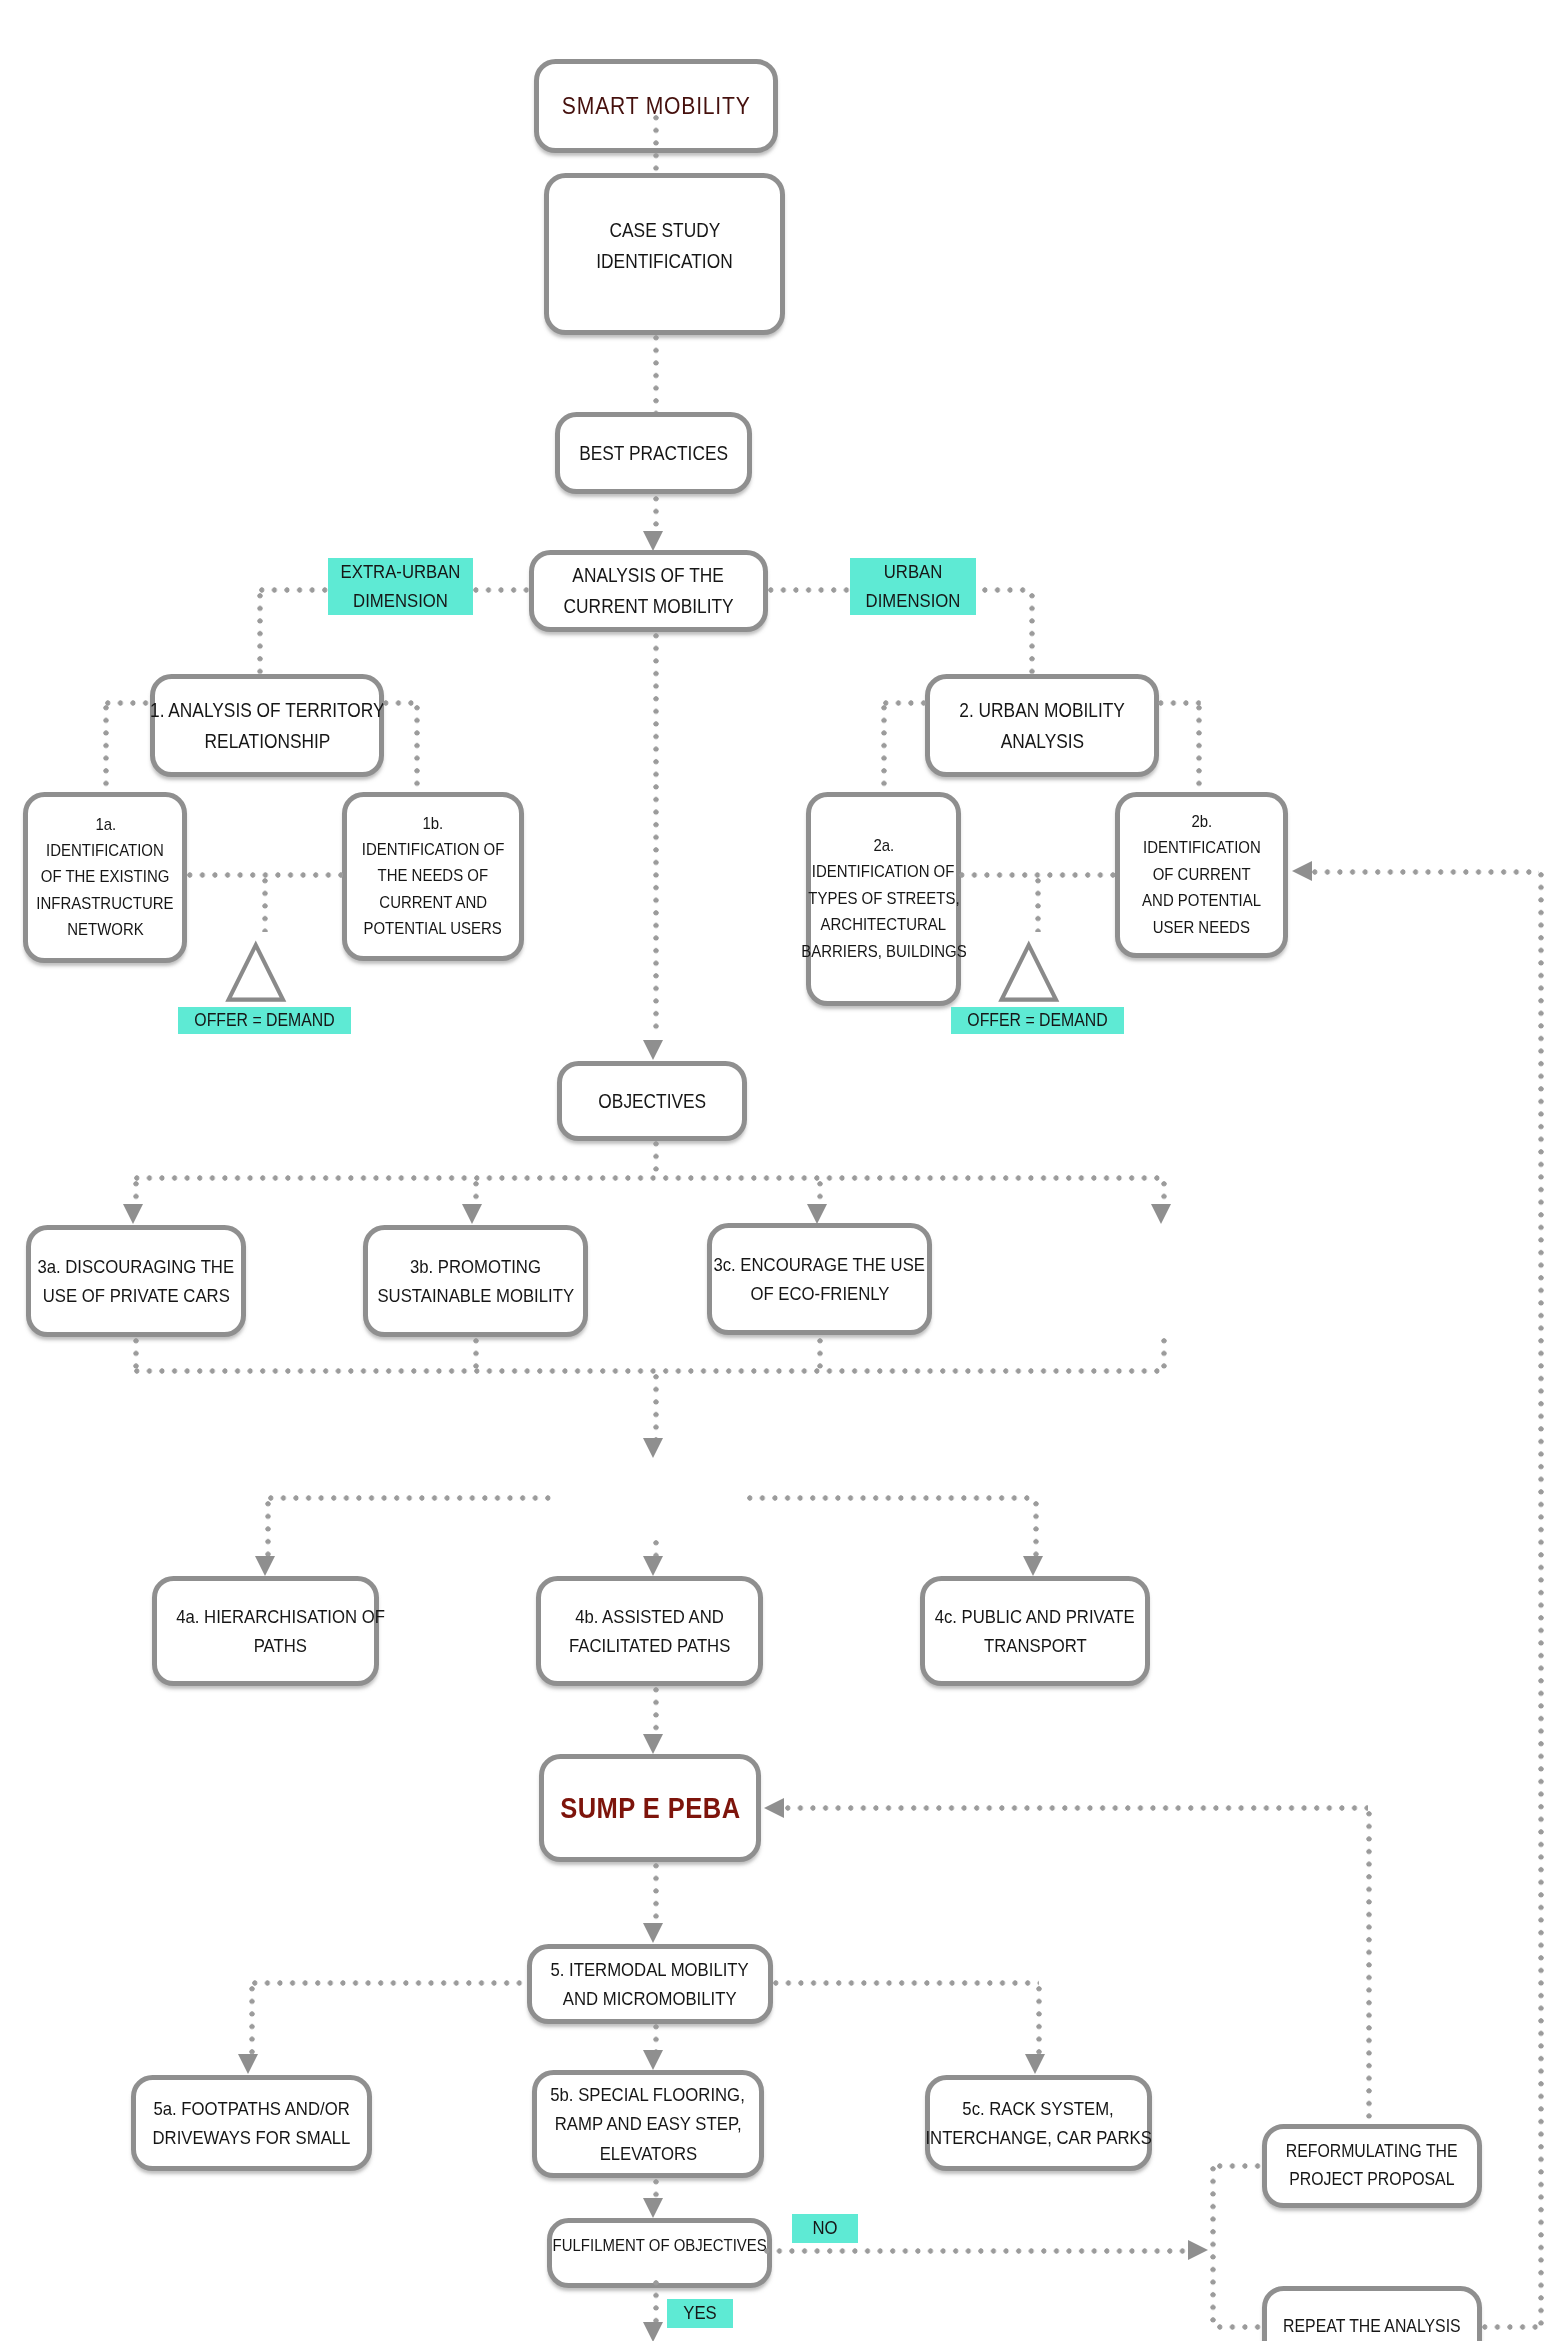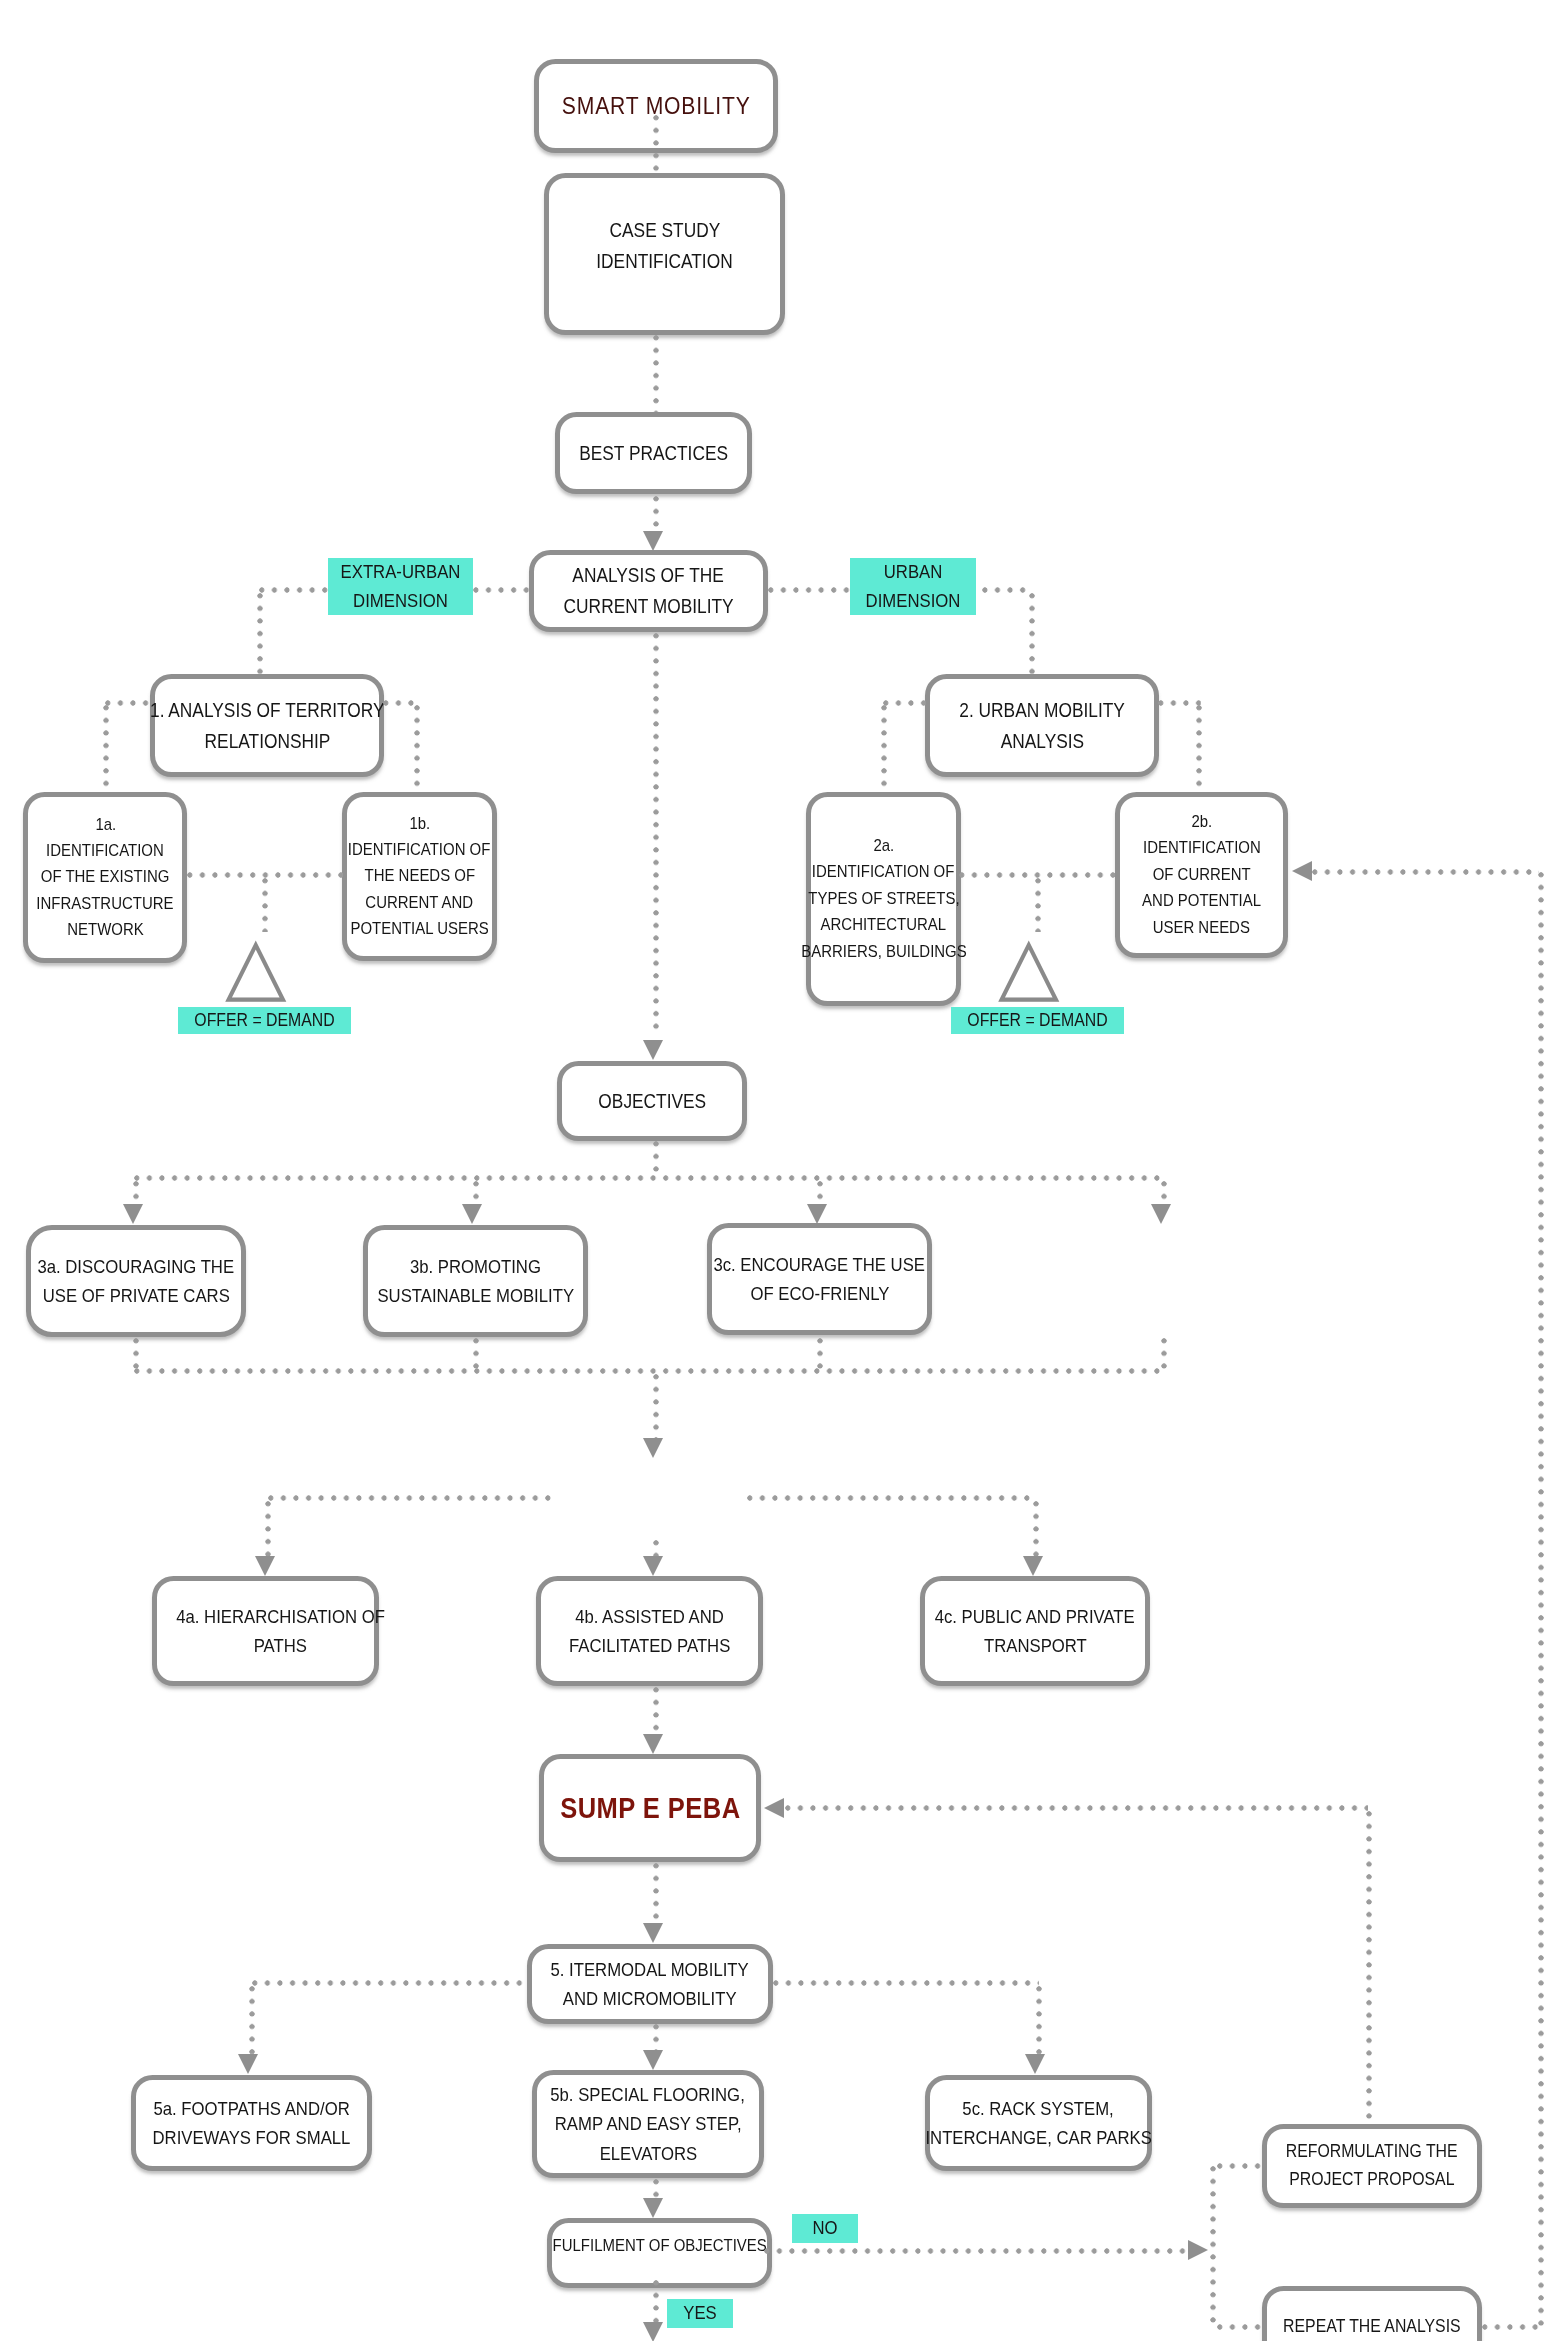--- a/index.html
+++ b/index.html
@@ -69,21 +69,21 @@
     <span class="ln">1. ANALYSIS OF TERRITORY</span>
     <span class="ln">RELATIONSHIP</span>
   </div>
   <div class="node f36" style="left:23.4px;top:792px;width:164px;height:171px;">
     <span class="ln num">1a.</span>
     <span class="ln">IDENTIFICATION</span>
     <span class="ln">OF THE EXISTING</span>
     <span class="ln">INFRASTRUCTURE</span>
     <span class="ln">NETWORK</span>
   </div>
-  <div class="node f36" style="left:342px;top:792px;width:155px;height:169px;">
+  <div class="node f36" style="left:342px;top:792px;width:182px;height:169px;">
     <span class="ln num">1b.</span>
     <span class="ln">IDENTIFICATION OF</span>
     <span class="ln">THE NEEDS OF</span>
     <span class="ln">CURRENT AND</span>
     <span class="ln">POTENTIAL USERS</span>
   </div>
 
   <div class="node" style="left:925px;top:674px;width:234px;height:103px;">
     <span class="ln">2. URBAN MOBILITY</span>
     <span class="ln">ANALYSIS</span>
@@ -109,21 +109,21 @@
   </div>
   <span class="tri" style="left:998px;top:925px;">△</span>
   <div class="lbl f38" style="left:951px;top:1007px;width:173px;font-size:18px;">
     <span class="ln">OFFER = DEMAND</span>
   </div>
 
   <div class="node" style="left:557px;top:1061px;width:190px;height:80px;">
     <span class="ln">OBJECTIVES</span>
   </div>
 
-  <div class="node f40" style="left:26px;top:1225px;width:220px;height:112px;border-radius:26px;">
+  <div class="node f40" style="left:26px;top:1225px;width:220px;height:112px;">
     <span class="ln">3a. DISCOURAGING THE</span>
     <span class="ln">USE OF PRIVATE CARS</span>
   </div>
   <div class="node f40" style="left:363px;top:1225px;width:225px;height:112px;">
     <span class="ln">3b. PROMOTING</span>
     <span class="ln">SUSTAINABLE MOBILITY</span>
   </div>
   <div class="node f40" style="left:707px;top:1223px;width:225px;height:112px;">
     <span class="ln">3c. ENCOURAGE THE USE</span>
     <span class="ln">OF ECO-FRIENLY</span>

